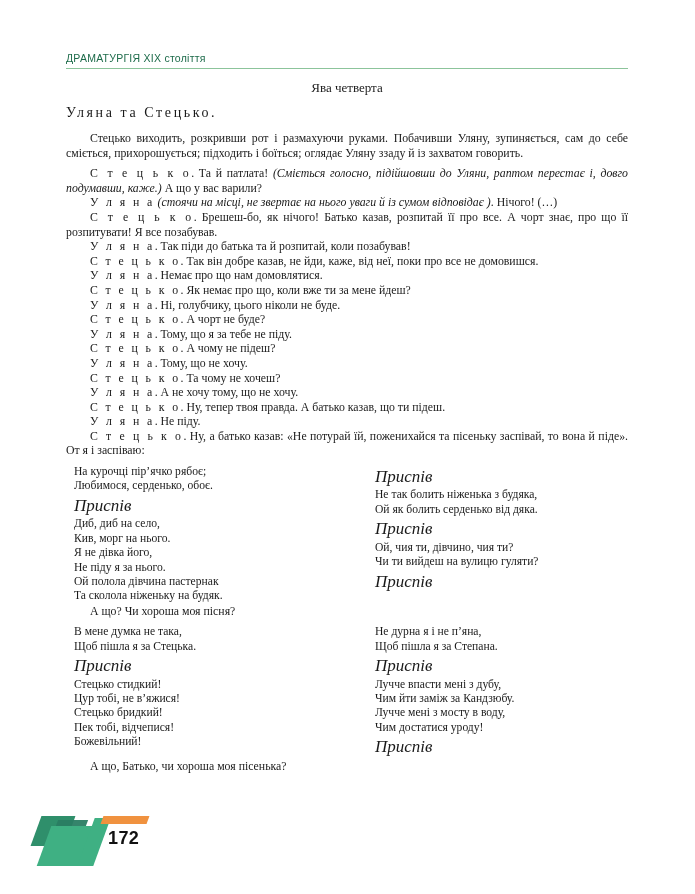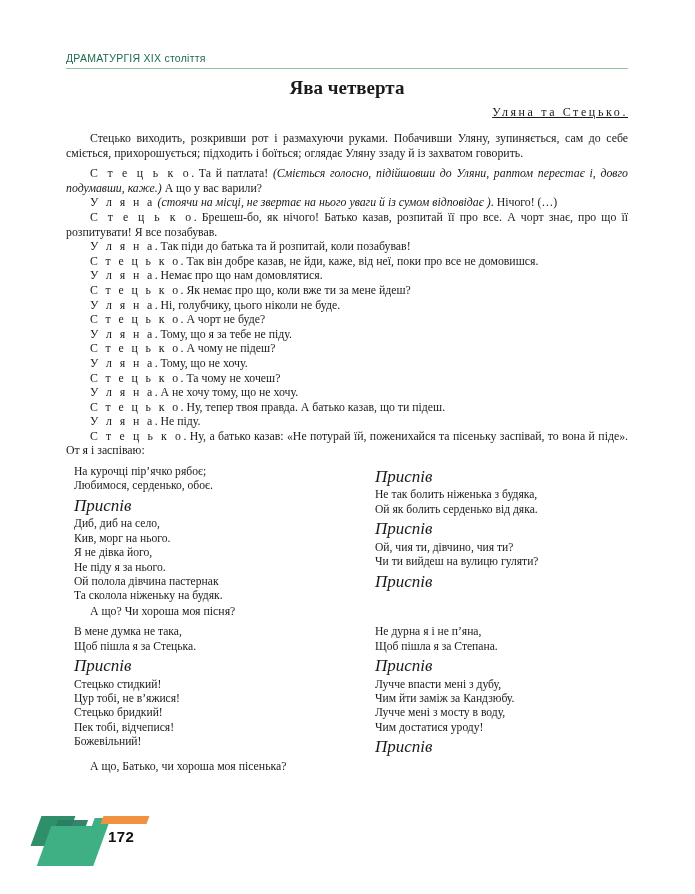--- a/index.html
+++ b/index.html
@@ -48,32 +48,31 @@
   
   .content {
     position: absolute;
     left: 66px;
     top: 80px;
     width: 562px;
   }
 
   .scene-title {
     text-align: center;
-    font-size: 19px;
-    font-weight: bold;
+    font-size: 13px;
+    font-weight: normal;
     margin: 0 0 9px 0;
     line-height: 16px;
   }
   .cast-line {
-    text-align: right;
-    font-size: 12px;
+    text-align: left;
+    font-size: 14px;
     letter-spacing: 2.6px;
     margin: 0 0 11px 0;
     line-height: 15px;
-    text-decoration: underline;
   }
 
   p.para {
     margin: 0;
     font-size: 11.8px;
     line-height: 14.6px;
     text-align: justify;
     text-indent: 24px;
     hyphens: none;
   }
@@ -170,21 +169,21 @@
     left: 66px; top: 0px;
     width: 46px; height: 8px;
     background: #f0923f;
     transform: skewX(-20deg);
   }
   .folio {
     position: absolute;
     left: 72px;
     top: 12px;
     font-family: "Liberation Sans", "DejaVu Sans", sans-serif;
-    font-size: 15px;
+    font-size: 18px;
     font-weight: bold;
     color: #111;
     letter-spacing: .4px;
   }
 </style>
 </head>
 <body>
 
 <div class="page">
 

